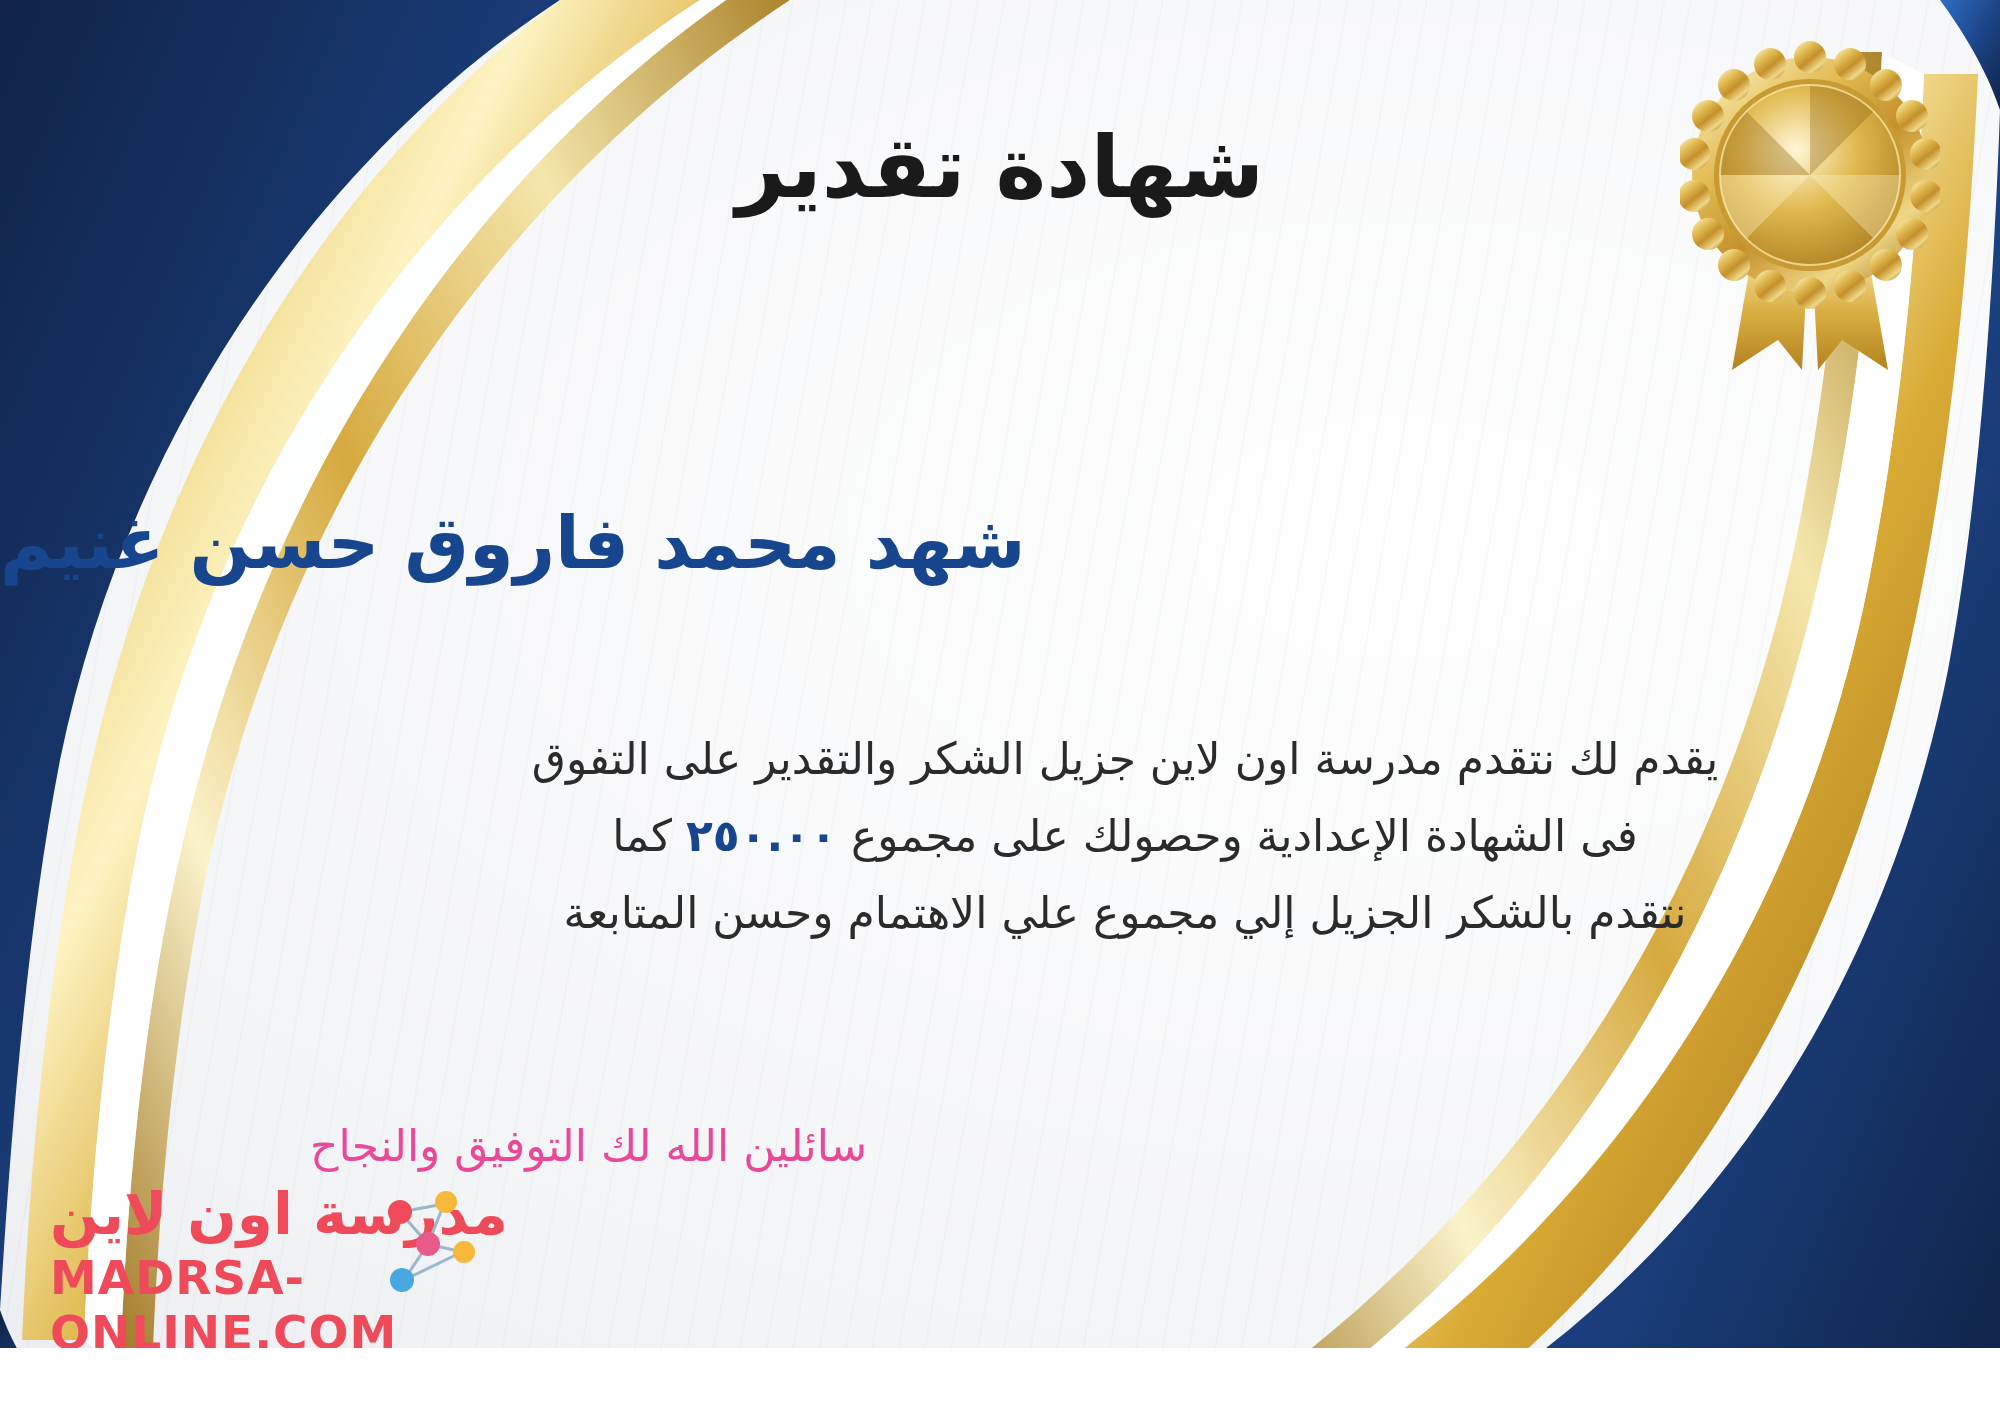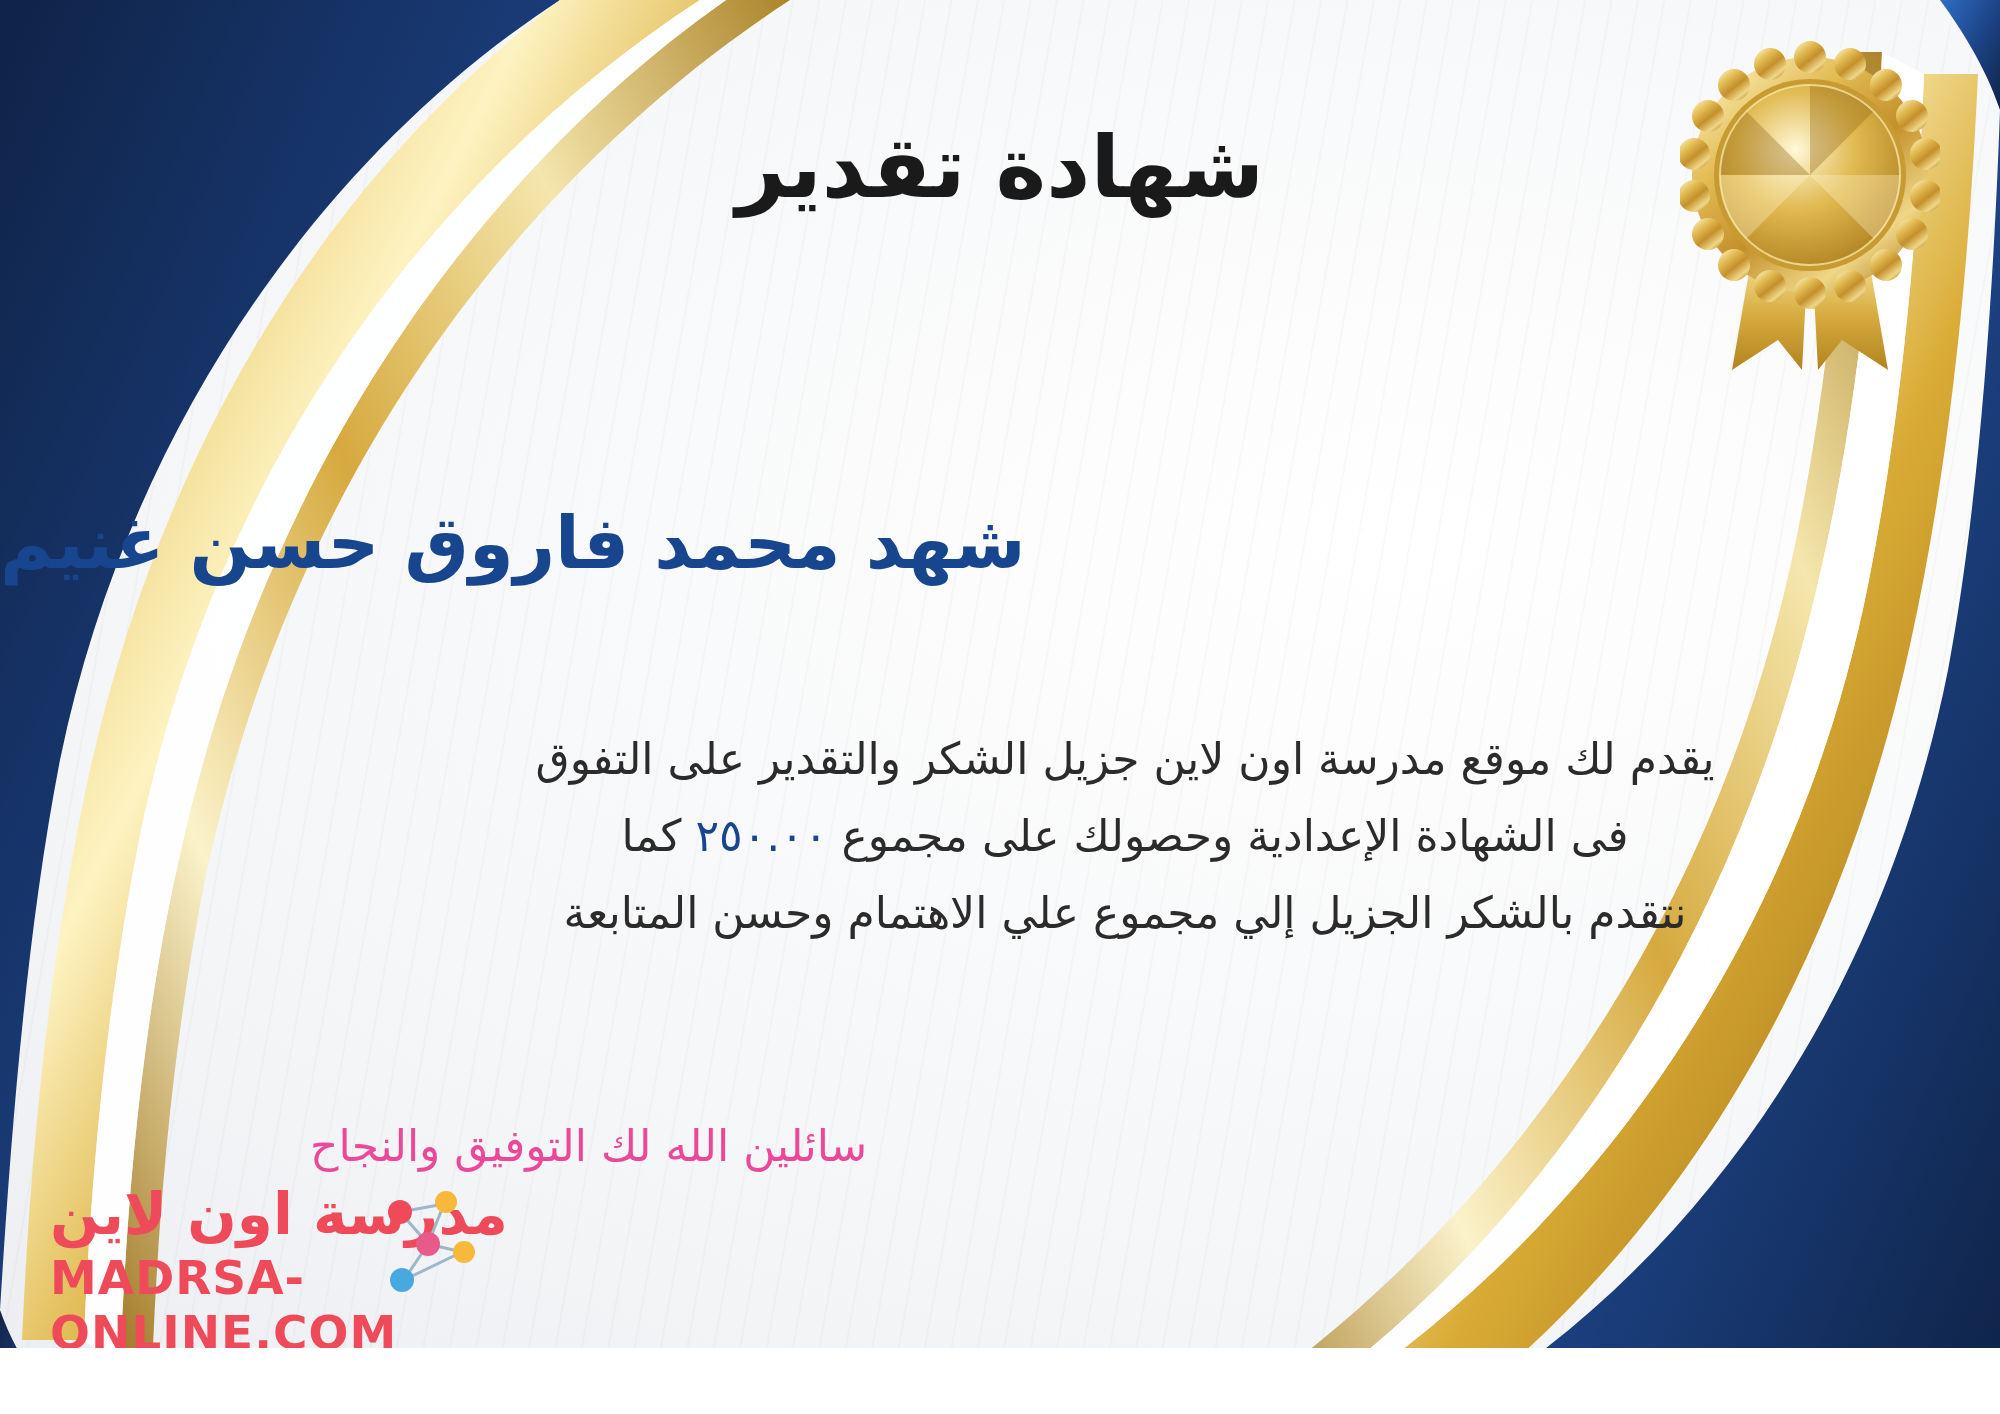--- a/index.html
+++ b/index.html
@@ -90,21 +90,21 @@
     line-height: 1.75;
     direction: rtl;
   }
 
   .body-line {
     display: block;
   }
 
   .score {
     color: #17468f;
-    font-weight: 400;
+    font-weight: 700;
     letter-spacing: 2px;
     margin-top: 24px;
   }
 
   .closing {
     position: absolute;
     top: 1120px;
     right: 48px;
     left: 310px;
     text-align: left;
@@ -279,21 +279,21 @@
     </g>
   </svg>
 
   <div class="content">
 
     <div class="title">شهادة تقدير</div>
 
     <div class="recipient">شهد محمد فاروق حسن غنيم</div>
 
     <div class="body-text">
-      <span class="body-line">يقدم لك موقع مدرسة اون لاين جزيل الشكر  والتقدير على التفوق</span>
+      <span class="body-line">يقدم لك نتقدم مدرسة اون لاين جزيل الشكر  والتقدير على التفوق</span>
       <span class="body-line">
         <span>فى الشهادة الإعدادية وحصولك على مجموع</span>
         <span class="score">٢٥٠.٠٠</span>
         <span>كما</span>
       </span>
       <span class="body-line">نتقدم  بالشكر الجزيل إلي مجموع علي الاهتمام وحسن المتابعة</span>
     </div>
 
     <div class="closing">سائلين الله لك التوفيق  والنجاح</div>
 

